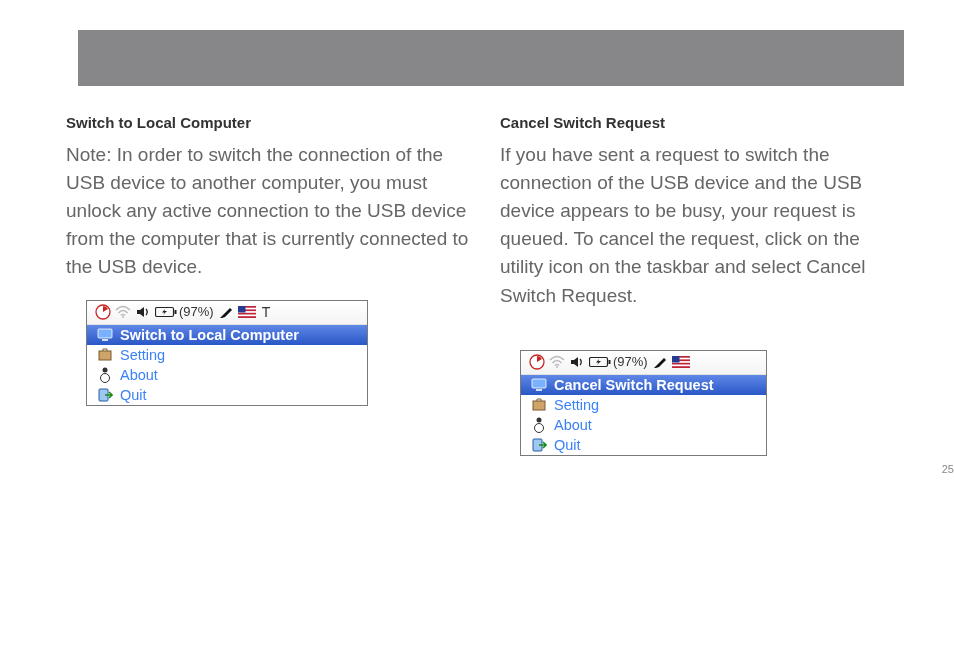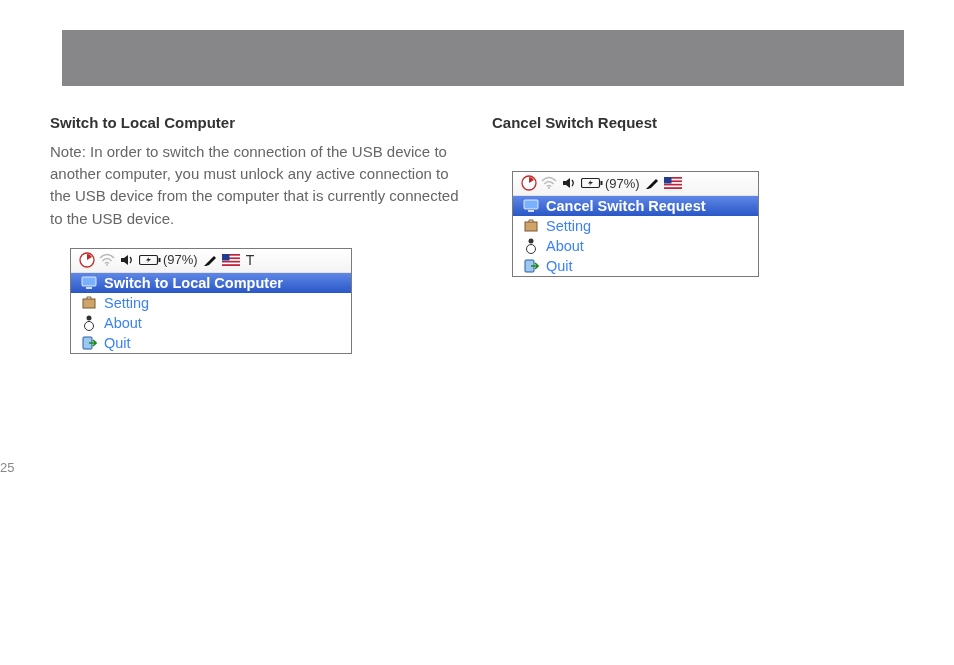--- a/index.html
+++ b/index.html
@@ -1,30 +1,30 @@
 <!DOCTYPE html>
 <html><head>
 <meta charset="utf-8">
 <style>
 html,body{margin:0;padding:0;font-family:Helvetica,Arial,sans-serif;background:#fff;color:#555}
-.page{width:954px;height:503px;position:relative;box-sizing:border-box;padding:30px 50px 0 50px}
+.page{width:954px;height:503px;position:relative;box-sizing:border-box;padding:30px 50px 0 66px}
 .gray-bar{height:56px;background:#87878a;margin-left:12px;margin-bottom:28px}
 .columns{display:flex;gap:30px}
 .col{flex:1;min-width:0}
 h3{font-size:15px;font-weight:bold;color:#333;margin:0 0 10px 0}
-p{font-size:15px;line-height:1.48;color:#666;margin:0 0 18px 0}
+p{font-size:19px;line-height:1.48;color:#666;margin:0 0 18px 0}
 .screenshot{border:1px solid #7a7a7a;background:#fff;width:280px;margin:18px 0 0 20px;font-family:"Lucida Grande","Segoe UI",sans-serif;font-size:14px;color:#000}
 .menubar{display:flex;align-items:center;gap:4px;padding:3px 8px 4px 8px;border-bottom:1px solid #e2e2e2;background:linear-gradient(#fff,#f4f4f4)}
 .mb-icon{display:inline-flex;align-items:center;justify-content:center}
 .battery-text{font-size:13px;color:#333;margin-left:-2px}
 .menu{padding:0;background:#fff}
 .menu-item{display:flex;align-items:center;gap:7px;padding:2px 10px 2px 10px;font-size:14.5px;color:#3b82f6}
 .menu-item.selected{background:linear-gradient(#5e87e6,#2a57c7);color:#fff;font-weight:bold}
 .mi-icon{width:16px;height:16px;display:inline-flex;align-items:center;justify-content:center}
-.page-num{position:absolute;bottom:28px;left:0;width:100%;text-align:left;font-size:13px;color:#888}
+.page-num{position:absolute;bottom:28px;left:0;width:100%;text-align:right;font-size:11px;color:#888}
 .screenshot.right{width:245px;margin-left:20px}
 </style>
 </head>
 <body>
 
 <div class="page">
   <div class="gray-bar"></div>
 
   <div class="columns">
 
@@ -114,20 +114,21 @@
                 </svg>
             </span>
             <span>Quit</span>
           </div>
         </div>
       </div>
     </div>
 
     <div class="col">
       <h3>Cancel Switch Request</h3>
+      <p>If you have sent a request to switch the connection of the USB device and the USB device appears to be busy, your request is queued.  To cancel the request, click on the utility icon on the taskbar and select Cancel Switch Request.</p>
 
       <div class="screenshot right" style="margin-top:40px">
         <div class="menubar">
           <span class="mb-icon">
             <svg width="16" height="16" viewBox="0 0 16 16">
                 <circle cx="8" cy="8" r="7" fill="#fff" stroke="#c62828" stroke-width="1.3"></circle>
                 <path d="M8 8 L8 2 A6 6 0 0 1 13 5 Z" fill="#c62828"></path>
               </svg>
           </span>
           <span class="mb-icon">

